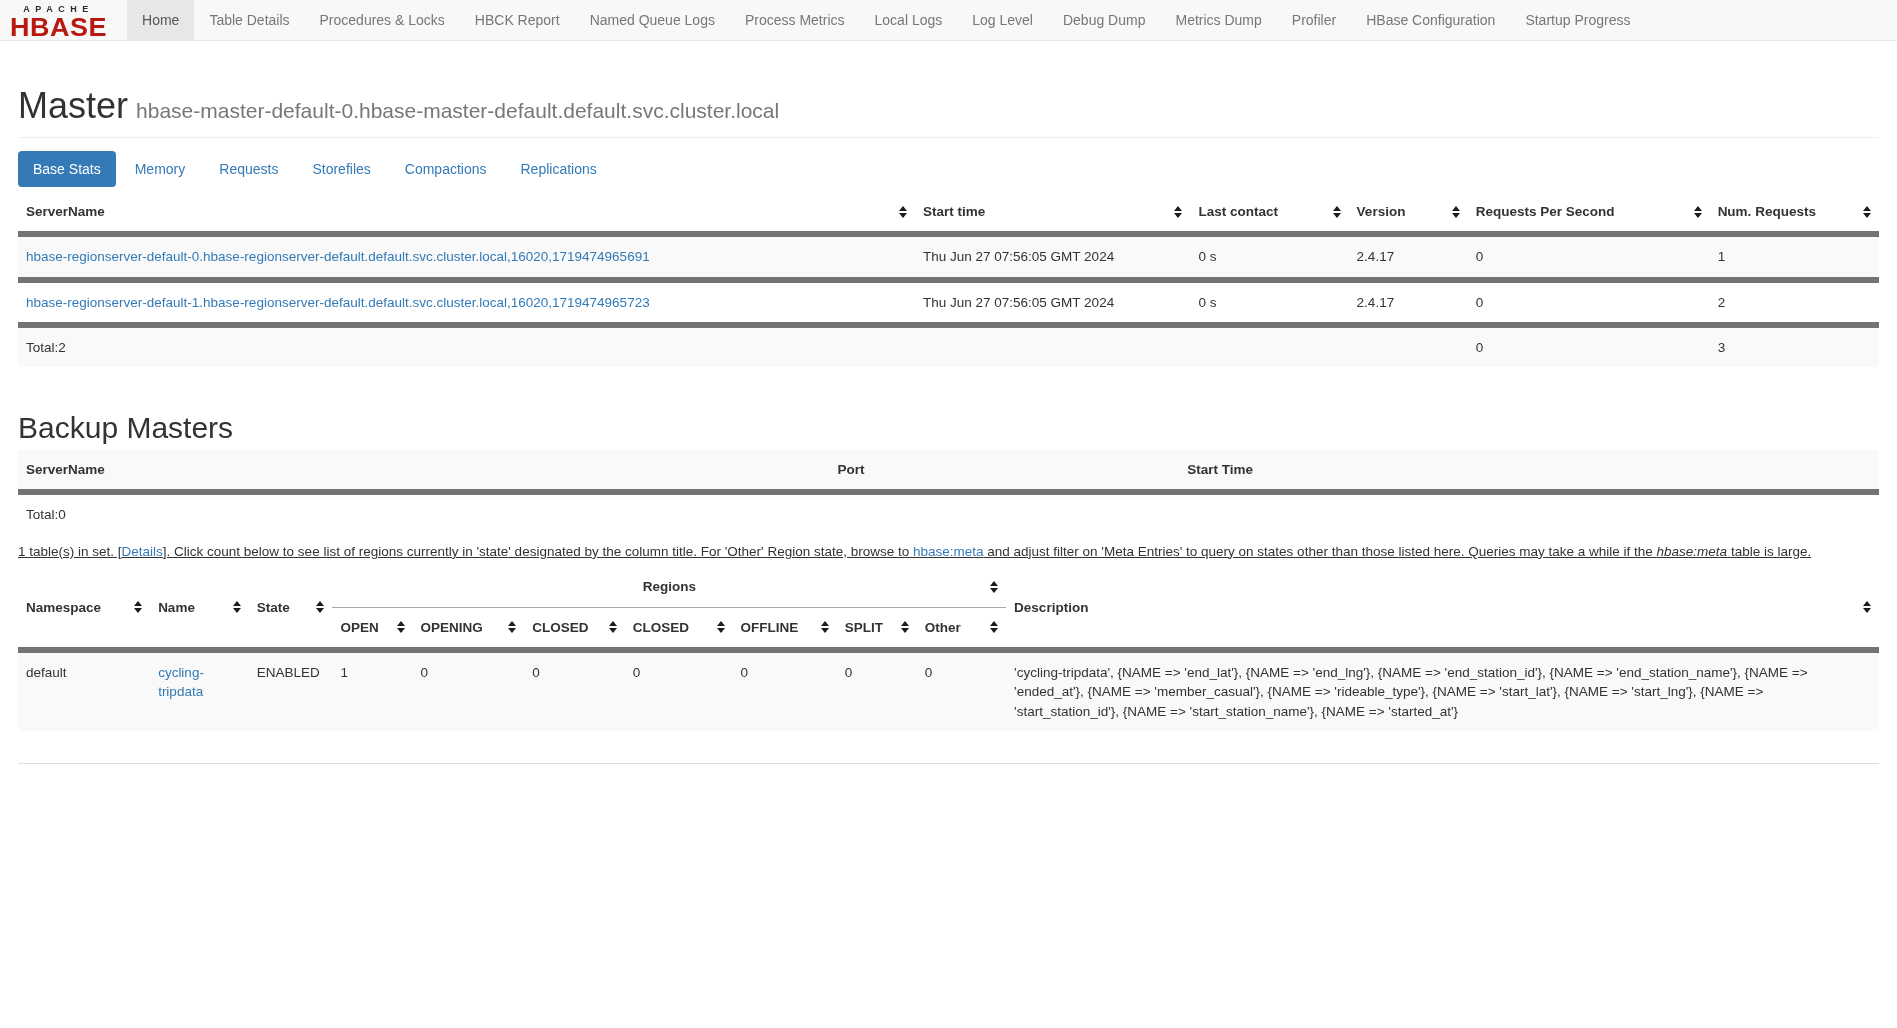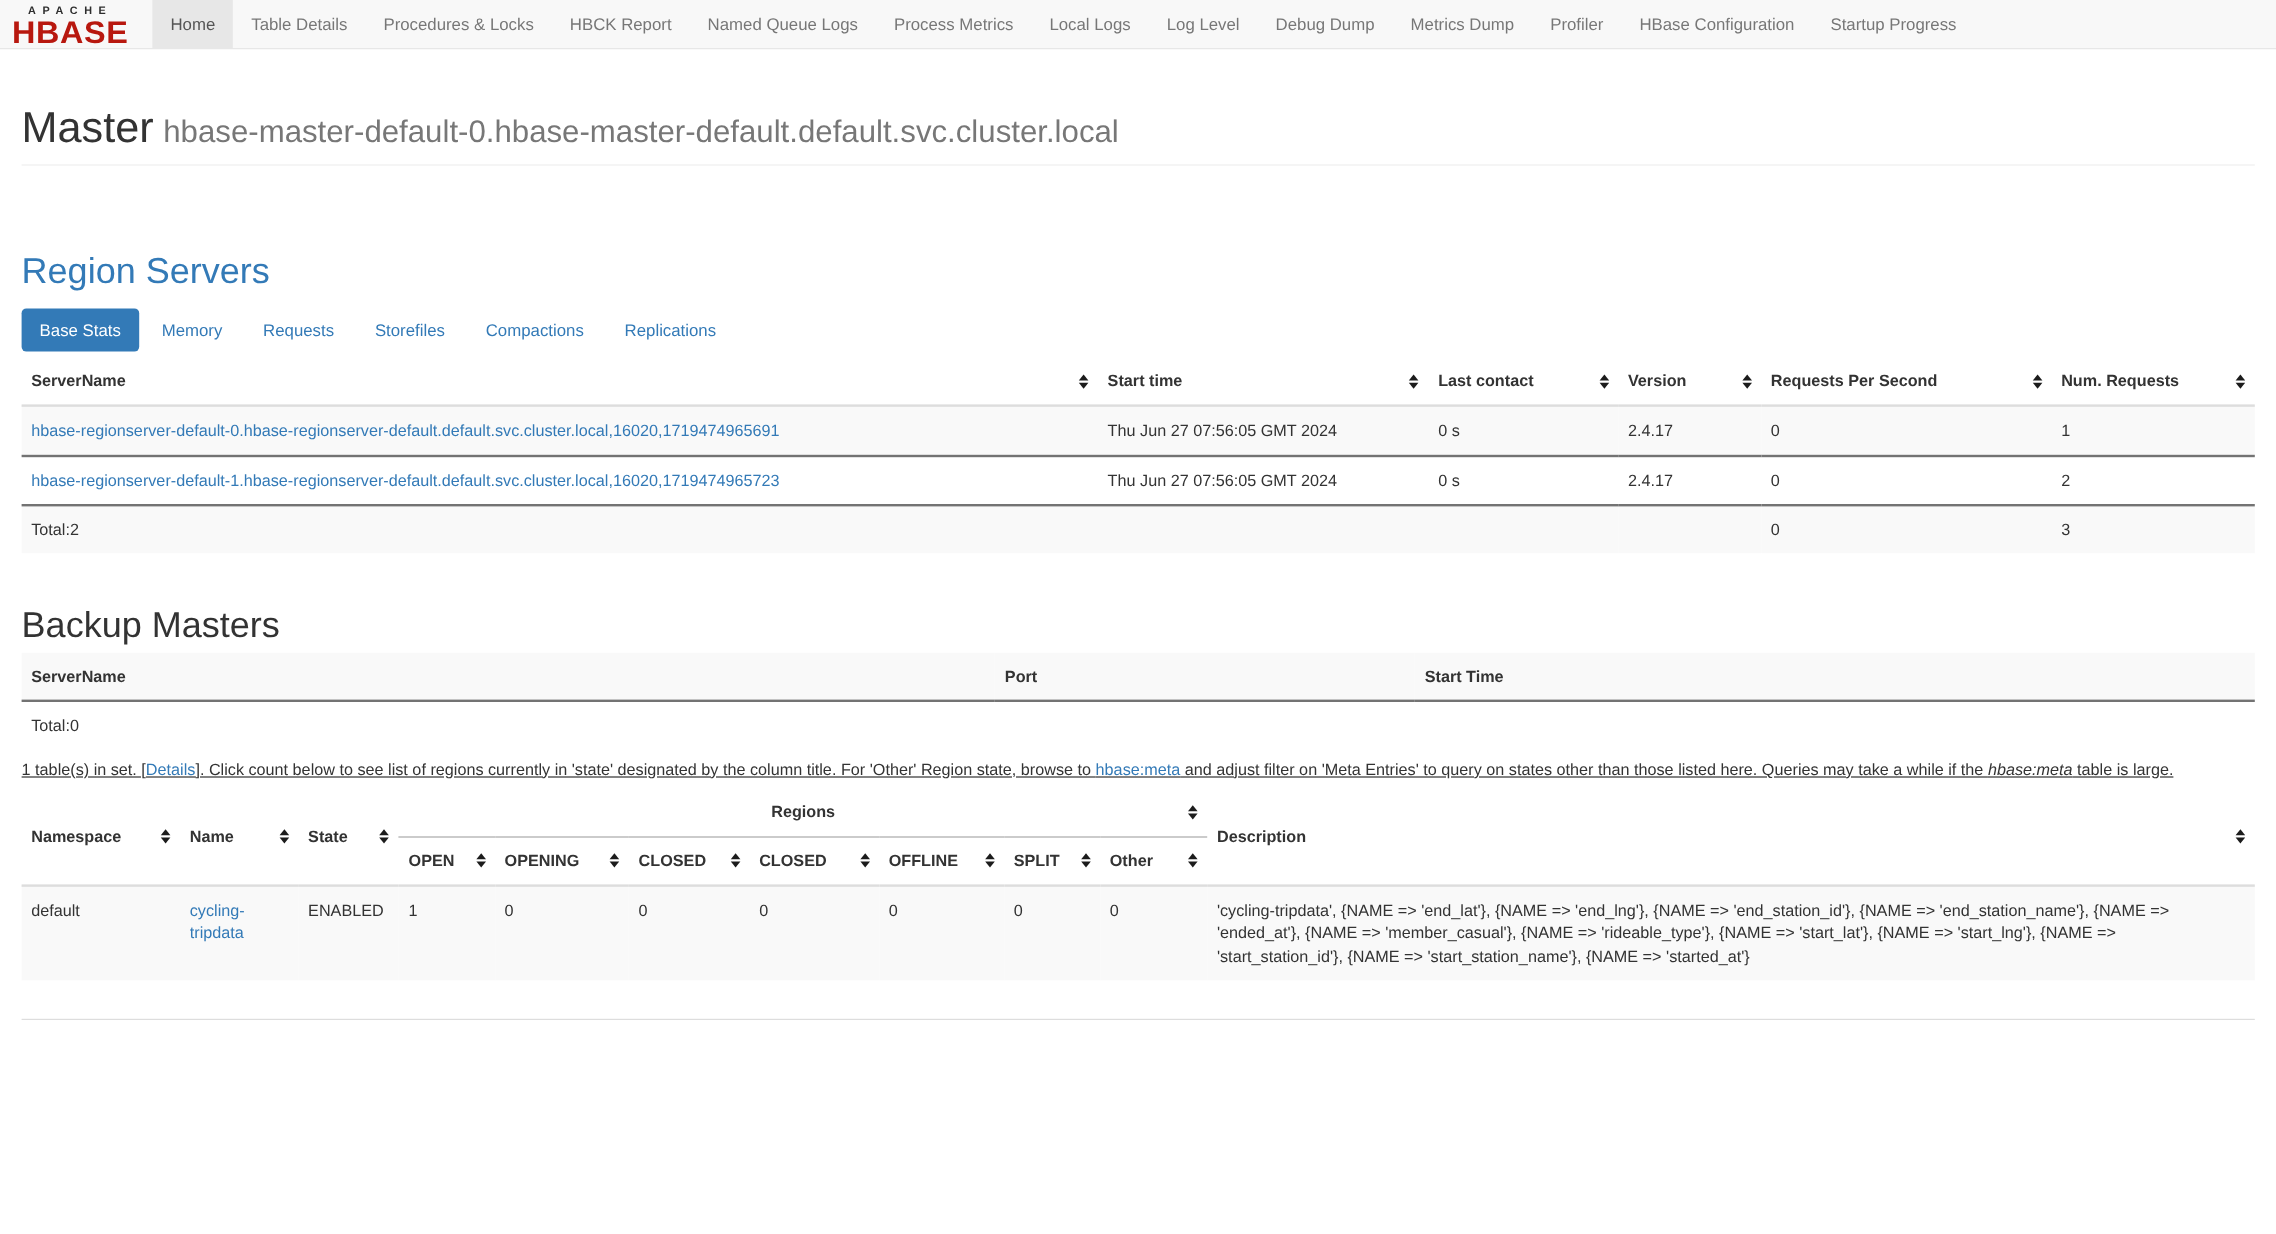--- a/index.html
+++ b/index.html
@@ -16,38 +16,38 @@
   .nav-items { display: flex; align-items: stretch; margin-left: 8px; }
   .nav-item { display: flex; align-items: center; padding: 0 15px; font-size: 14px;
     color: #777; text-decoration: none; cursor: pointer; }
   .nav-item.active { background: #e7e7e7; color: #555; }
 
   
   .container { padding: 0 18px; }
 
   .page-header { margin-top: 44px; padding: 0 0 10px 0; border-bottom: 1px solid #eee; }
   .page-header h1 { font-size: 36px; font-weight: 500; color: #333; display: inline; }
-  .page-header .sub { font-size: 26px; color: #777; margin-left: 8px; font-weight: 400; }
+  .page-header .sub { font-size: 21px; color: #777; margin-left: 8px; font-weight: 400; }
 
   h2.section-h { font-size: 30px; font-weight: 500; }
   h2.section-h.linked { color: #337ab7; }
   .rs-h { margin-top: 72px; }
   .bm-h { margin-top: 44px; color: #333; }
   .tables-h { margin-top: 42px; }
 
   
   .pills { display: flex; margin-top: 13px; list-style: none; }
   .pill { font-size: 14px; color: #337ab7; padding: 10px 15px; border-radius: 4px;
     cursor: pointer; margin-right: 4px; text-decoration: none; display: block; }
   .pill.active { background: #337ab7; color: #fff; }
 
   
   table.tbl { width: 100%; border-collapse: collapse; margin-top: 5px; font-size: 13.5px; }
   table.tbl th, table.tbl td { text-align: left; vertical-align: top; padding: 10px 8px;
-    border-top: 2px solid #737373; line-height: 1.43; }
+    border-top: 6px solid #737373; line-height: 1.43; }
   table.tbl thead th { border-top: none; border-bottom: 2px solid #ddd; font-weight: bold; position: relative; }
   table.tbl tbody tr.striped { background: #f9f9f9; }
   a.lnk { color: #337ab7; text-decoration: none; cursor: pointer; }
 
   
   .sorticon { position: absolute; right: 8px; top: 50%; transform: translateY(-50%);
     display: inline-flex; flex-direction: column; align-items: center; cursor: pointer; }
   .sorticon i { display: block; width: 0; height: 0; border-left: 4px solid transparent; border-right: 4px solid transparent; }
   .sorticon .up { border-bottom: 5px solid #1c1c1c; margin-bottom: 2px; }
   .sorticon .down { border-top: 5px solid #1c1c1c; }
@@ -92,21 +92,20 @@
     <a class="nav-item">Startup Progress</a>
   </div>
 </div>
 
 <div class="container">
 
   <div class="page-header">
     <h1>Master</h1><span class="sub">hbase-master-default-0.hbase-master-default.default.svc.cluster.local</span>
   </div>
 
-  <h2 class="section-h linked rs-h">Region Servers</h2>
 
   <ul class="pills">
     <li>
         <a class="pill active">Base Stats</a>
       </li>
     <li>
         <a class="pill">Memory</a>
       </li>
     <li>
         <a class="pill">Requests</a>

